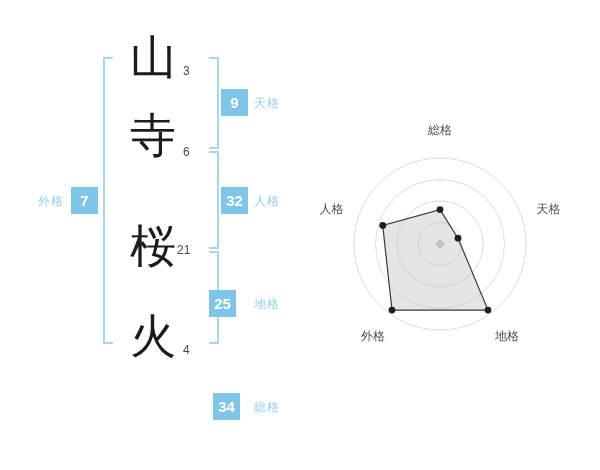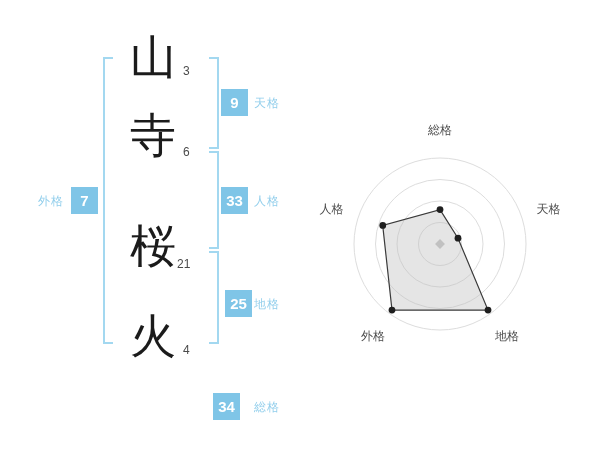--- a/index.html
+++ b/index.html
@@ -45,40 +45,40 @@
 
 <div id="app">
 
   <div class="char" style="top:34px">山</div>
   <span class="strokes" style="left:183px;top:65px">3</span>
 
   <div class="char" style="top:112px">寺</div>
   <span class="strokes" style="left:183px;top:146px">6</span>
 
   <div class="char" style="top:223px">桜</div>
-  <span class="strokes" style="left:177px;top:258px">21</span>
+  <span class="strokes" style="left:177px;top:244px">21</span>
 
   <div class="char" style="top:313px">火</div>
   <span class="strokes" style="left:183px;top:344px">4</span>
 
   <div class="bracket left-bracket" style="left:103px;top:57px;height:283px"></div>
   <div class="bracket right-bracket" style="left:209px;top:57px;height:88px"></div>
   <div class="bracket right-bracket" style="left:209px;top:151px;height:94px"></div>
   <div class="bracket right-bracket" style="left:209px;top:251px;height:89px"></div>
 
   <span class="kaku-label" style="left:38px;top:194px">外格</span>
   <span class="badge" style="left:71px;top:187px">7</span>
 
   <span class="badge" style="left:221px;top:89px">9</span>
   <span class="kaku-label" style="left:254px;top:96px">天格</span>
 
-  <span class="badge" style="left:221px;top:187px">33</span>
+  <span class="badge" style="left:221px;top:187px">32</span>
   <span class="kaku-label" style="left:254px;top:194px">人格</span>
 
-  <span class="badge" style="left:225px;top:290px">25</span>
+  <span class="badge" style="left:209px;top:290px">25</span>
   <span class="kaku-label" style="left:254px;top:297px">地格</span>
 
   <span class="badge" style="left:213px;top:393px">34</span>
   <span class="kaku-label" style="left:254px;top:400px">総格</span>
 
   <svg id="radar-svg" width="600" height="470" viewBox="0 0 600 470">
       <circle cx="440" cy="244" r="86" fill="none" stroke="#dddddd" stroke-width="1"></circle>
       <circle cx="440" cy="244" r="64.5" fill="none" stroke="#dddddd" stroke-width="1"></circle>
       <circle cx="440" cy="244" r="43" fill="none" stroke="#dddddd" stroke-width="1"></circle>
       <circle cx="440" cy="244" r="21.5" fill="none" stroke="#dddddd" stroke-width="1"></circle>

